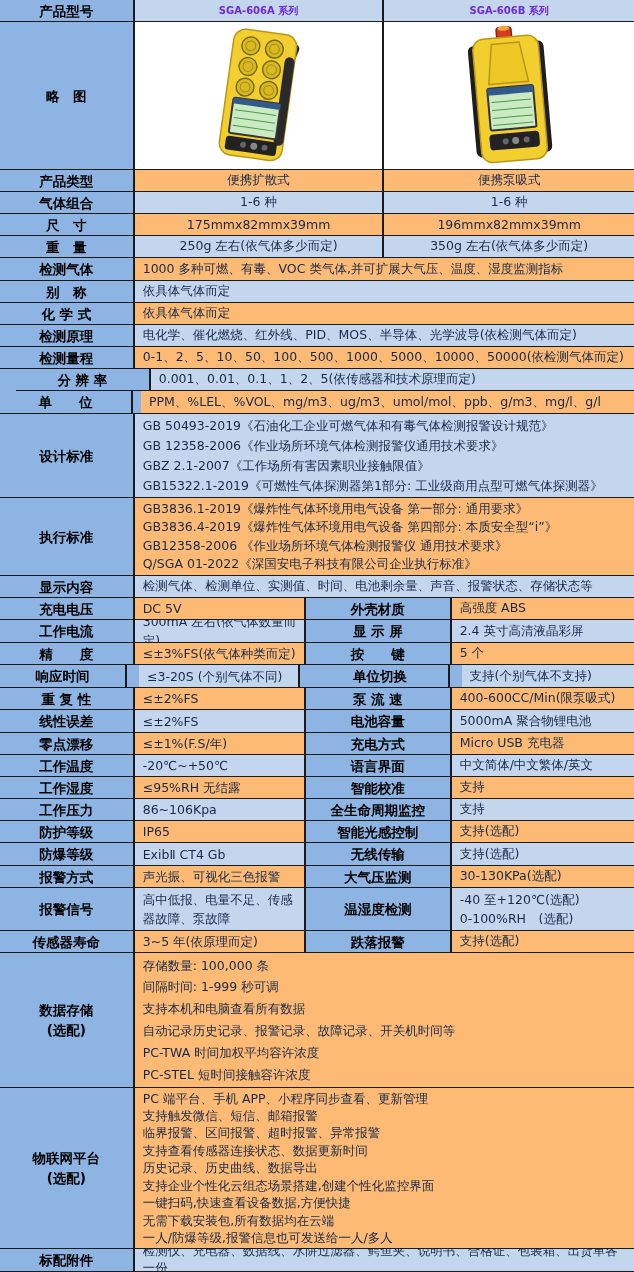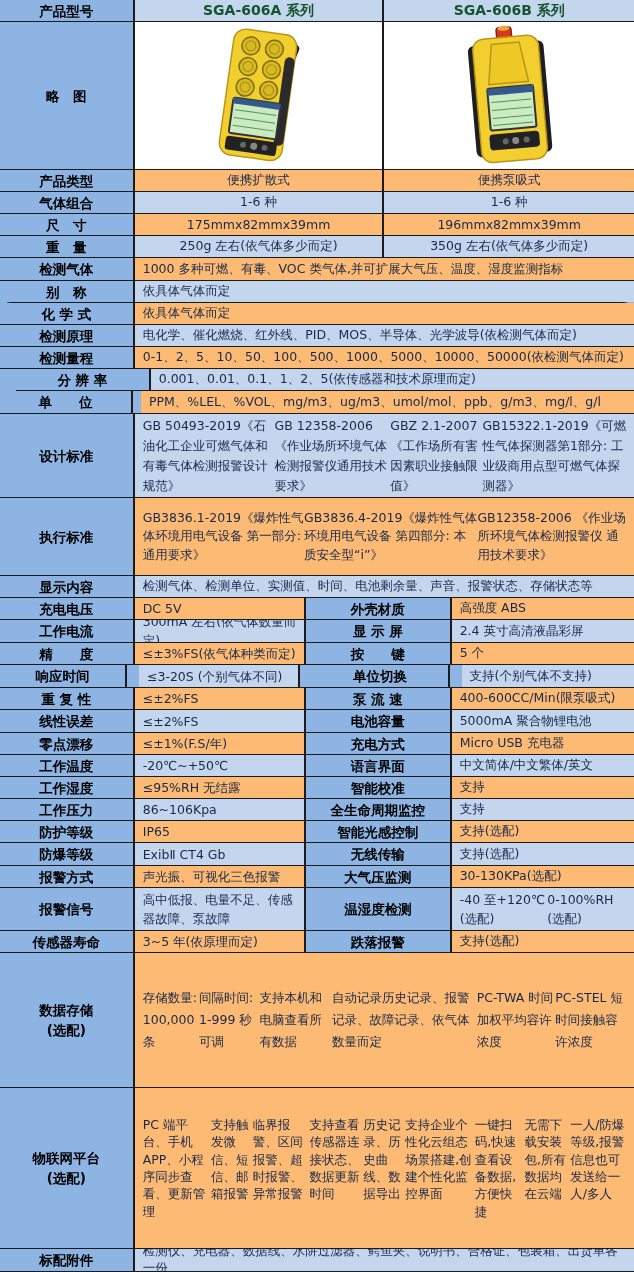--- a/index.html
+++ b/index.html
@@ -11,26 +11,26 @@
   .cell.last{border-right:none;}
   .label-cell{background:#8db4e2;color:#000;font-weight:bold;font-size:13.5px;
               justify-content:center;text-align:center;flex-direction:column;line-height:20px;}
   .w-a{width:136px;}
   .w-split{width:252px;}
   .w-full{width:504px;}
   .w-q1{width:173px;}
   .w-qlabel{width:147px;}
   .w-q2{width:184px;}
   .center{justify-content:center;text-align:center;}
-  .bold{font-weight:bold;color:#14532d;font-size:14px;text-align:right;}
+  .bold{font-weight:bold;color:#6d28d9;font-size:10px;text-align:right;}
   .padded{padding-left:8px;padding-right:4px;}
   .shade-light{background:#fdba74;}
   .shade-dark{background:#c4d6ee;}
   .white-bg{background:#ffffff;}
-  .lines{display:flex;flex-direction:row;justify-content:center;width:100%;}
+  .lines{display:flex;flex-direction:column;justify-content:center;width:100%;}
   .wrap{flex-wrap:wrap;line-height:19px;align-content:center;display:flex;}
 </style>
 </head>
 <body>
 
 <div class="table">
 
   <div class="row" style="height:22px">
     <div class="cell label-cell w-a">产品型号</div>
     <div class="cell center bold w-split shade-dark">SGA-606A 系列</div>
@@ -119,21 +119,21 @@
       </div>
       <div class="row" style="height: 22px; align-items: center;">
         <div class="cell label-cell w-a">重　量</div>
         <div class="cell center w-split shade-dark">250g 左右(依气体多少而定)</div>
         <div class="cell center w-split last shade-dark">350g 左右(依气体多少而定)</div>
       </div>
       <div class="row" style="height: 23px;">
         <div class="cell label-cell w-a">检测气体</div>
         <div class="cell padded w-full last shade-light">1000 多种可燃、有毒、VOC 类气体,并可扩展大气压、温度、湿度监测指标</div>
       </div>
-      <div class="row" style="height: 22px; border-radius: 11px;">
+      <div class="row" style="height: 22px;">
         <div class="cell label-cell w-a">别　称</div>
         <div class="cell padded w-full last shade-dark">依具体气体而定</div>
       </div>
       <div class="row" style="height: 22px;">
         <div class="cell label-cell w-a">化 学 式</div>
         <div class="cell padded w-full last shade-light">依具体气体而定</div>
       </div>
       <div class="row" style="height: 22px;">
         <div class="cell label-cell w-a">检测原理</div>
         <div class="cell padded w-full last shade-dark">电化学、催化燃烧、红外线、PID、MOS、半导体、光学波导(依检测气体而定)</div>
@@ -161,20 +161,21 @@
           </div>
         </div>
       </div>
       <div class="row" style="height: 78px;">
         <div class="cell label-cell w-a">执行标准</div>
         <div class="cell w-full last shade-light">
           <div class="lines padded">
             <div class="" style="line-height: 18.5px;">GB3836.1-2019《爆炸性气体环境用电气设备 第一部分: 通用要求》</div>
             <div class="" style="line-height: 18.5px;">GB3836.4-2019《爆炸性气体环境用电气设备 第四部分: 本质安全型“i”》</div>
             <div class="" style="line-height: 18.5px;">GB12358-2006 《作业场所环境气体检测报警仪 通用技术要求》</div>
+            <div class="" style="line-height: 18.5px;">Q/SGA 01-2022《深国安电子科技有限公司企业执行标准》</div>
           </div>
         </div>
       </div>
       <div class="row" style="height: 22px;">
         <div class="cell label-cell w-a">显示内容</div>
         <div class="cell padded w-full last shade-dark">检测气体、检测单位、实测值、时间、电池剩余量、声音、报警状态、存储状态等</div>
       </div>
     </div>
   <div id="rows-quad">
       <div class="row" style="height: 22px;">
@@ -307,21 +308,21 @@
       <div class="row" style="height: 135px;">
         <div class="cell label-cell w-a">
           <div class="">数据存储</div>
           <div class="">(选配)</div>
         </div>
         <div class="cell w-full last shade-light">
           <div class="lines padded">
             <div class="" style="line-height: 21.8333px;">存储数量: 100,000 条</div>
             <div class="" style="line-height: 21.8333px;">间隔时间: 1-999 秒可调</div>
             <div class="" style="line-height: 21.8333px;">支持本机和电脑查看所有数据</div>
-            <div class="" style="line-height: 21.8333px;">自动记录历史记录、报警记录、故障记录、依气体数量而定</div>
+            <div class="" style="line-height: 21.8333px;">自动记录历史记录、报警记录、故障记录、开关机时间等</div>
             <div class="" style="line-height: 21.8333px;">PC-TWA 时间加权平均容许浓度</div>
             <div class="" style="line-height: 21.8333px;">PC-STEL 短时间接触容许浓度</div>
           </div>
         </div>
       </div>
       <div class="row" style="height: 161px;">
         <div class="cell label-cell w-a">
           <div class="">物联网平台</div>
           <div class="">(选配)</div>
         </div>

